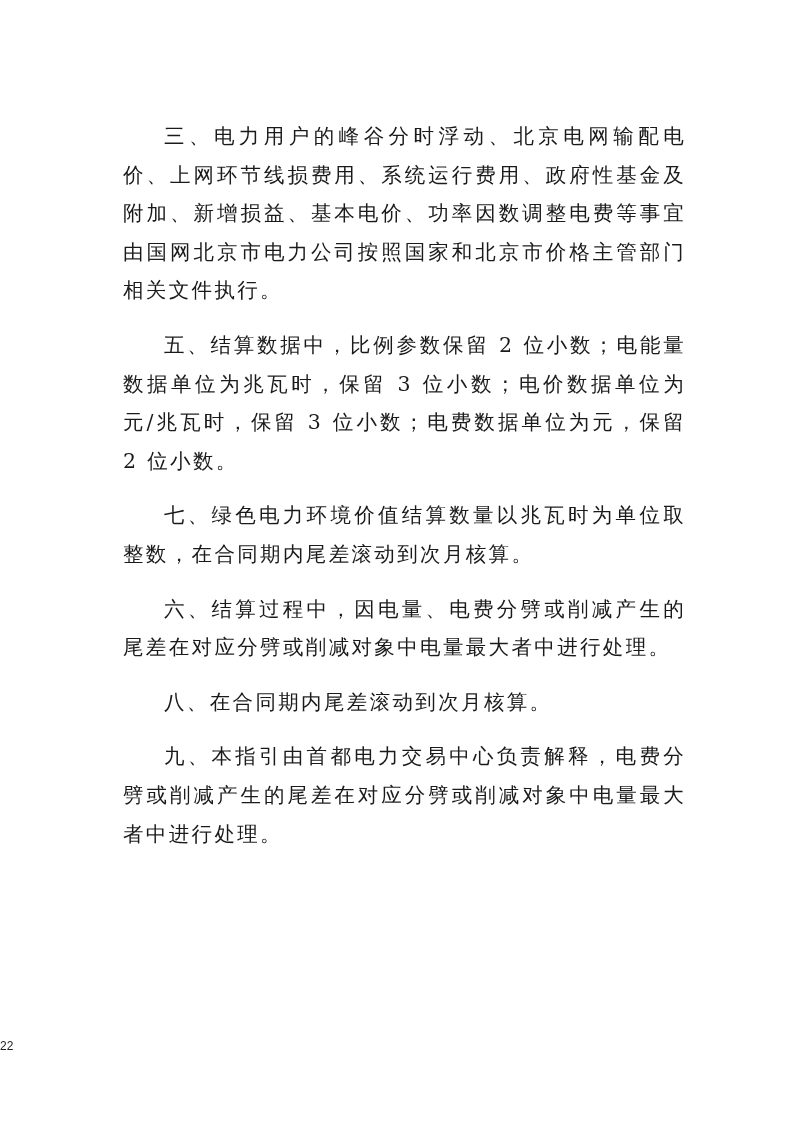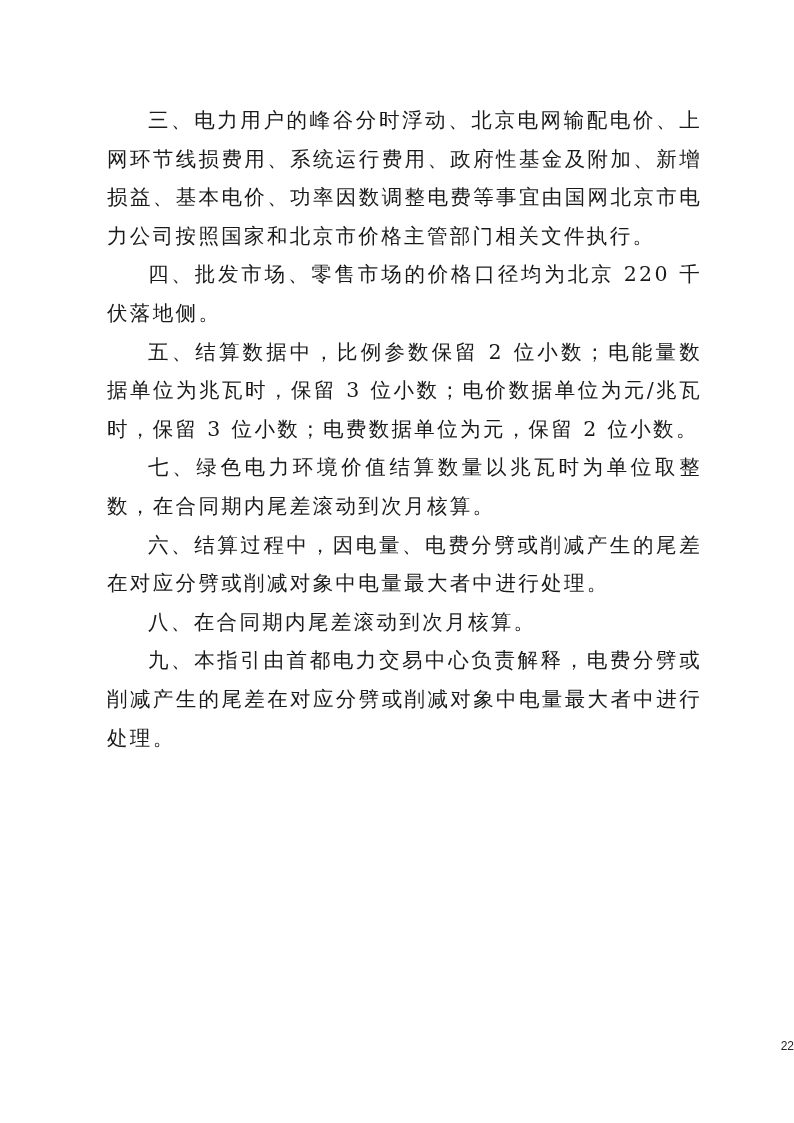--- a/index.html
+++ b/index.html
@@ -11,39 +11,38 @@
     top: 101px;
     width: 595px;
     font-family: "DejaVu Serif", "Liberation Serif", serif;
     font-size: 20.5px;
     line-height: 38.6px;
     color: #1a1a1a;
     letter-spacing: 2.35px;
     text-align: justify;
     text-justify: inter-character;
   }
-  .para { margin: 0; text-indent: 2em; }
+  .para { margin: 16px; text-indent: 2em; }
   .page-number {
     position: absolute;
     left: 0;
     width: 794px;
     top: 1039px;
-    text-align: right;
+    text-align: left;
     font-family: "Liberation Sans", sans-serif;
     font-size: 12px;
     color: #222;
   }
 </style>
 </head>
 <body>
 
 <div class="page">
   <div class="body-text">
     <p class="para">三、电力用户的峰谷分时浮动、北京电网输配电价、上网环节线损费用、系统运行费用、政府性基金及附加、新增损益、基本电价、功率因数调整电费等事宜由国网北京市电力公司按照国家和北京市价格主管部门相关文件执行。</p>
-    <p class="para">四、批发市场、零售市场的价格口径均为北京 220 千伏落地侧。</p>
     <p class="para">五、结算数据中，比例参数保留 2 位小数；电能量数据单位为兆瓦时，保留 3 位小数；电价数据单位为元/兆瓦时，保留 3 位小数；电费数据单位为元，保留 2 位小数。</p>
     <p class="para">七、绿色电力环境价值结算数量以兆瓦时为单位取整数，在合同期内尾差滚动到次月核算。</p>
     <p class="para">六、结算过程中，因电量、电费分劈或削减产生的尾差在对应分劈或削减对象中电量最大者中进行处理。</p>
     <p class="para">八、在合同期内尾差滚动到次月核算。</p>
     <p class="para">九、本指引由首都电力交易中心负责解释，电费分劈或削减产生的尾差在对应分劈或削减对象中电量最大者中进行处理。</p>
   </div>
   <div class="page-number">22</div>
 </div>
 
 </body></html>

